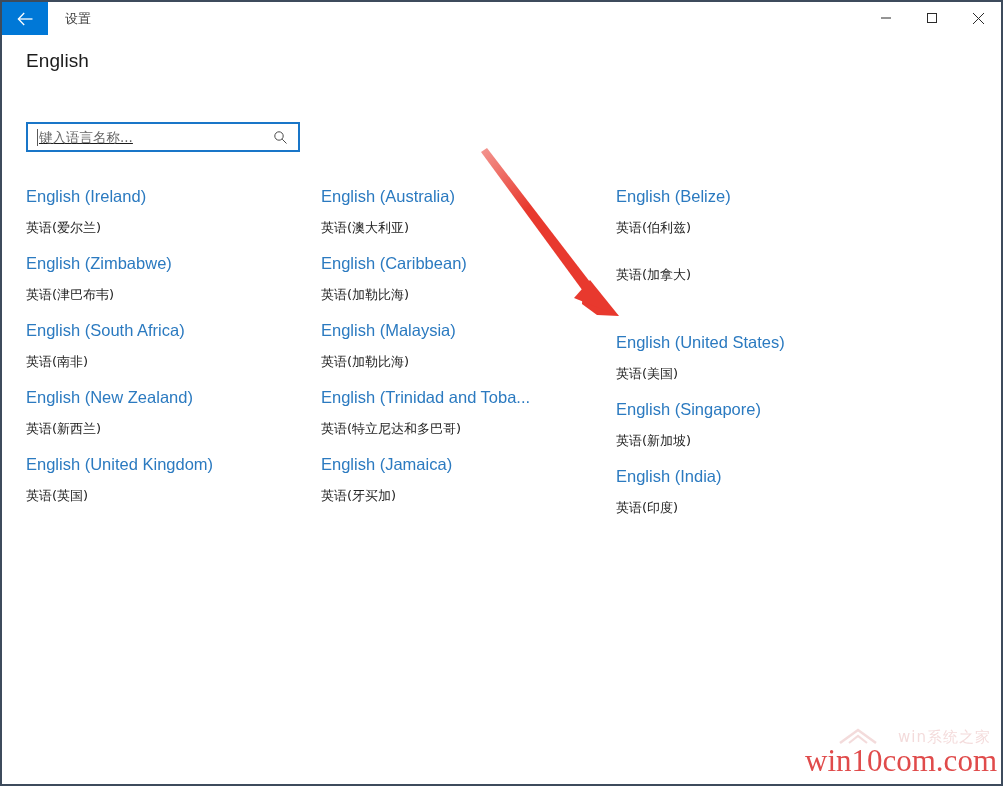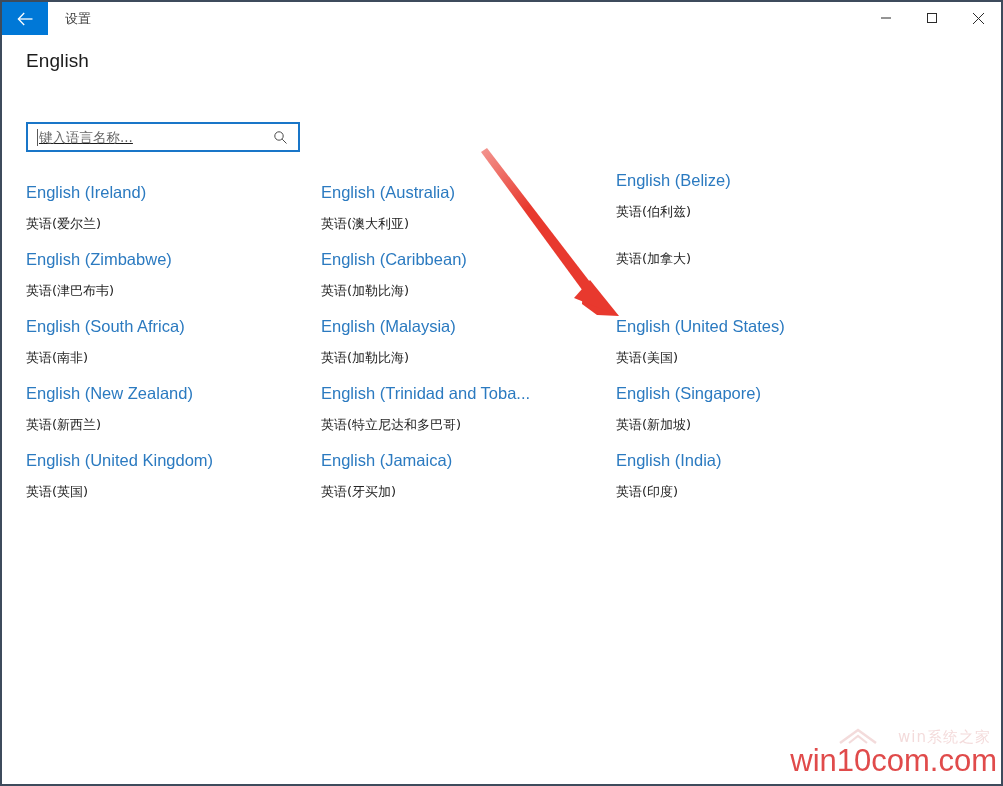--- a/index.html
+++ b/index.html
@@ -124,25 +124,24 @@
     margin-right: 10px;
     display: flex;
     align-items: center;
     cursor: pointer;
   }
 
   
   #lang-grid {
     position: absolute;
     left: 24px;
-    top: 168px;
+    top: 184px;
     width: 940px;
     display: flex;
     gap: 0;
-    align-items: flex-end;
   }
   .lang-column {
     width: 295px;
     flex: 0 0 auto;
   }
   .lang-item {
     height: 67px;
     cursor: pointer;
   }
   .lang-name {
@@ -191,21 +190,21 @@
   }
   #watermark-logo-text {
     font-size: 15px;
     color: #d98a8a;
     font-family: "DejaVu Sans", "Liberation Sans", sans-serif;
     letter-spacing: 1px;
   }
   #watermark-text {
     font-size: 31px;
     color: #e04b4b;
-    font-family: Liberation Sans, sans-serif;
+    font-family: Liberation Serif, serif;
     line-height: 34px;
     white-space: nowrap;
   }
 </style>
 </head>
 <body>
 
 <div id="window">
 
   <div id="titlebar">

